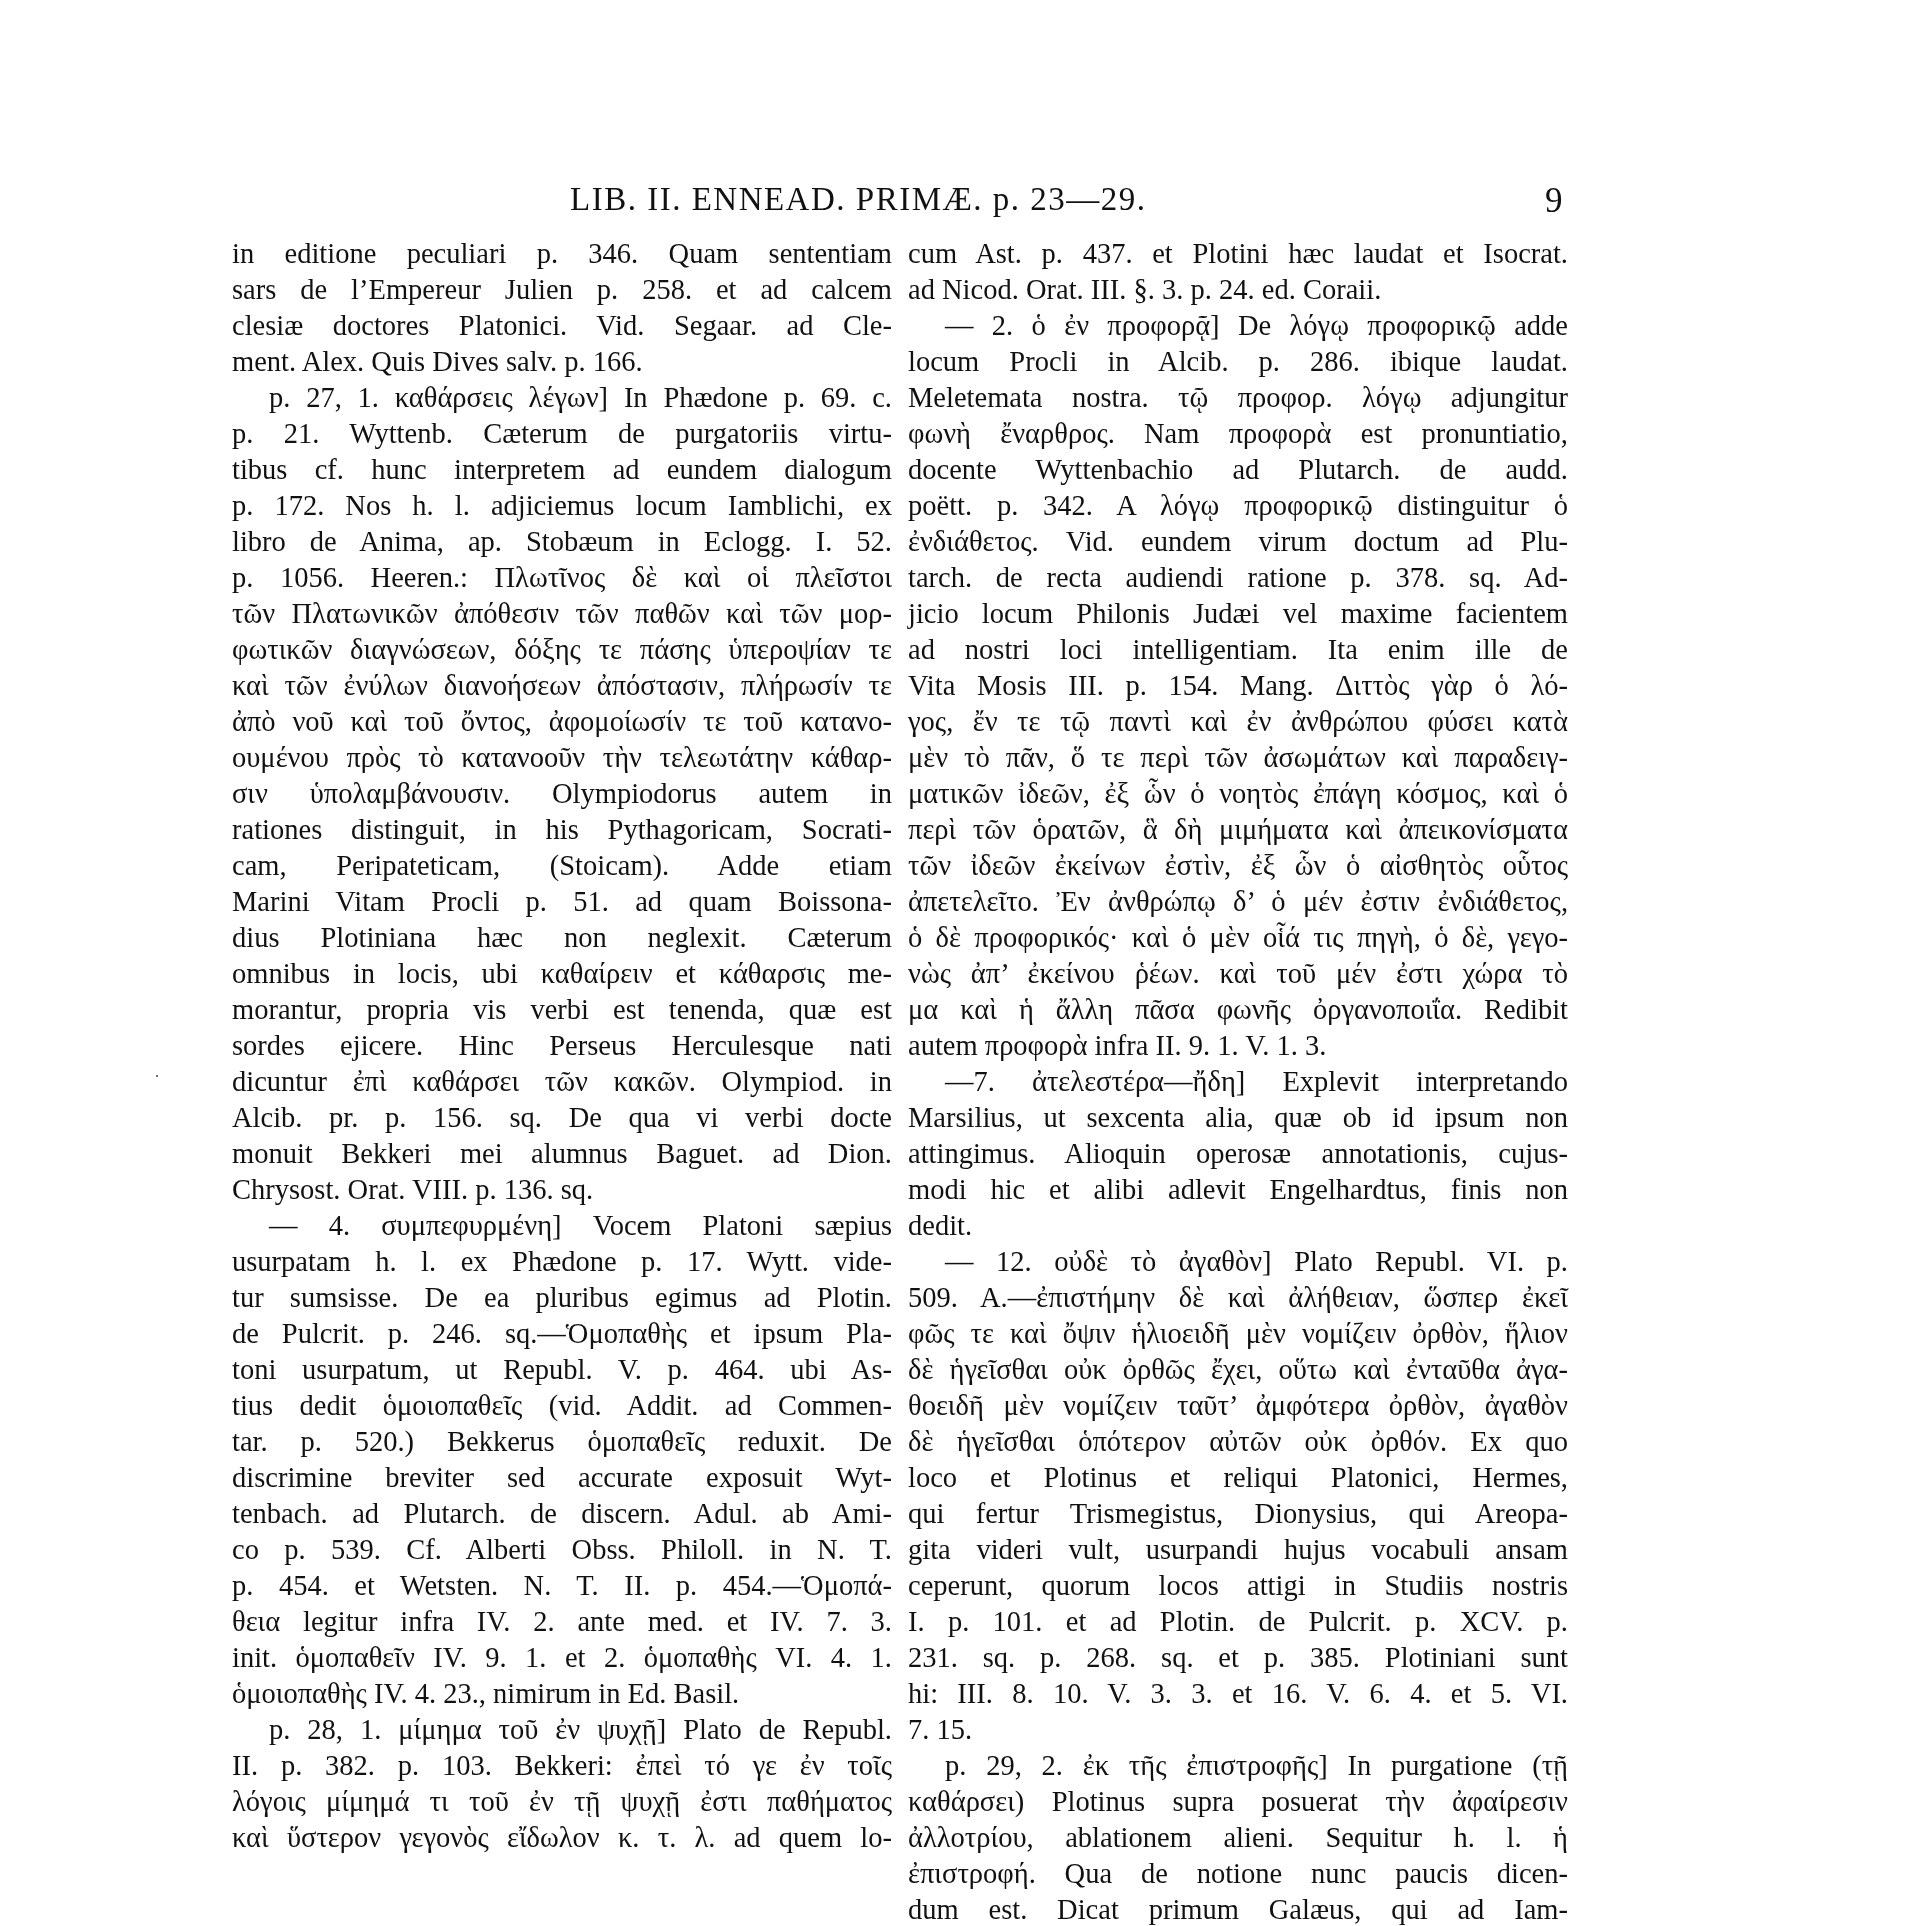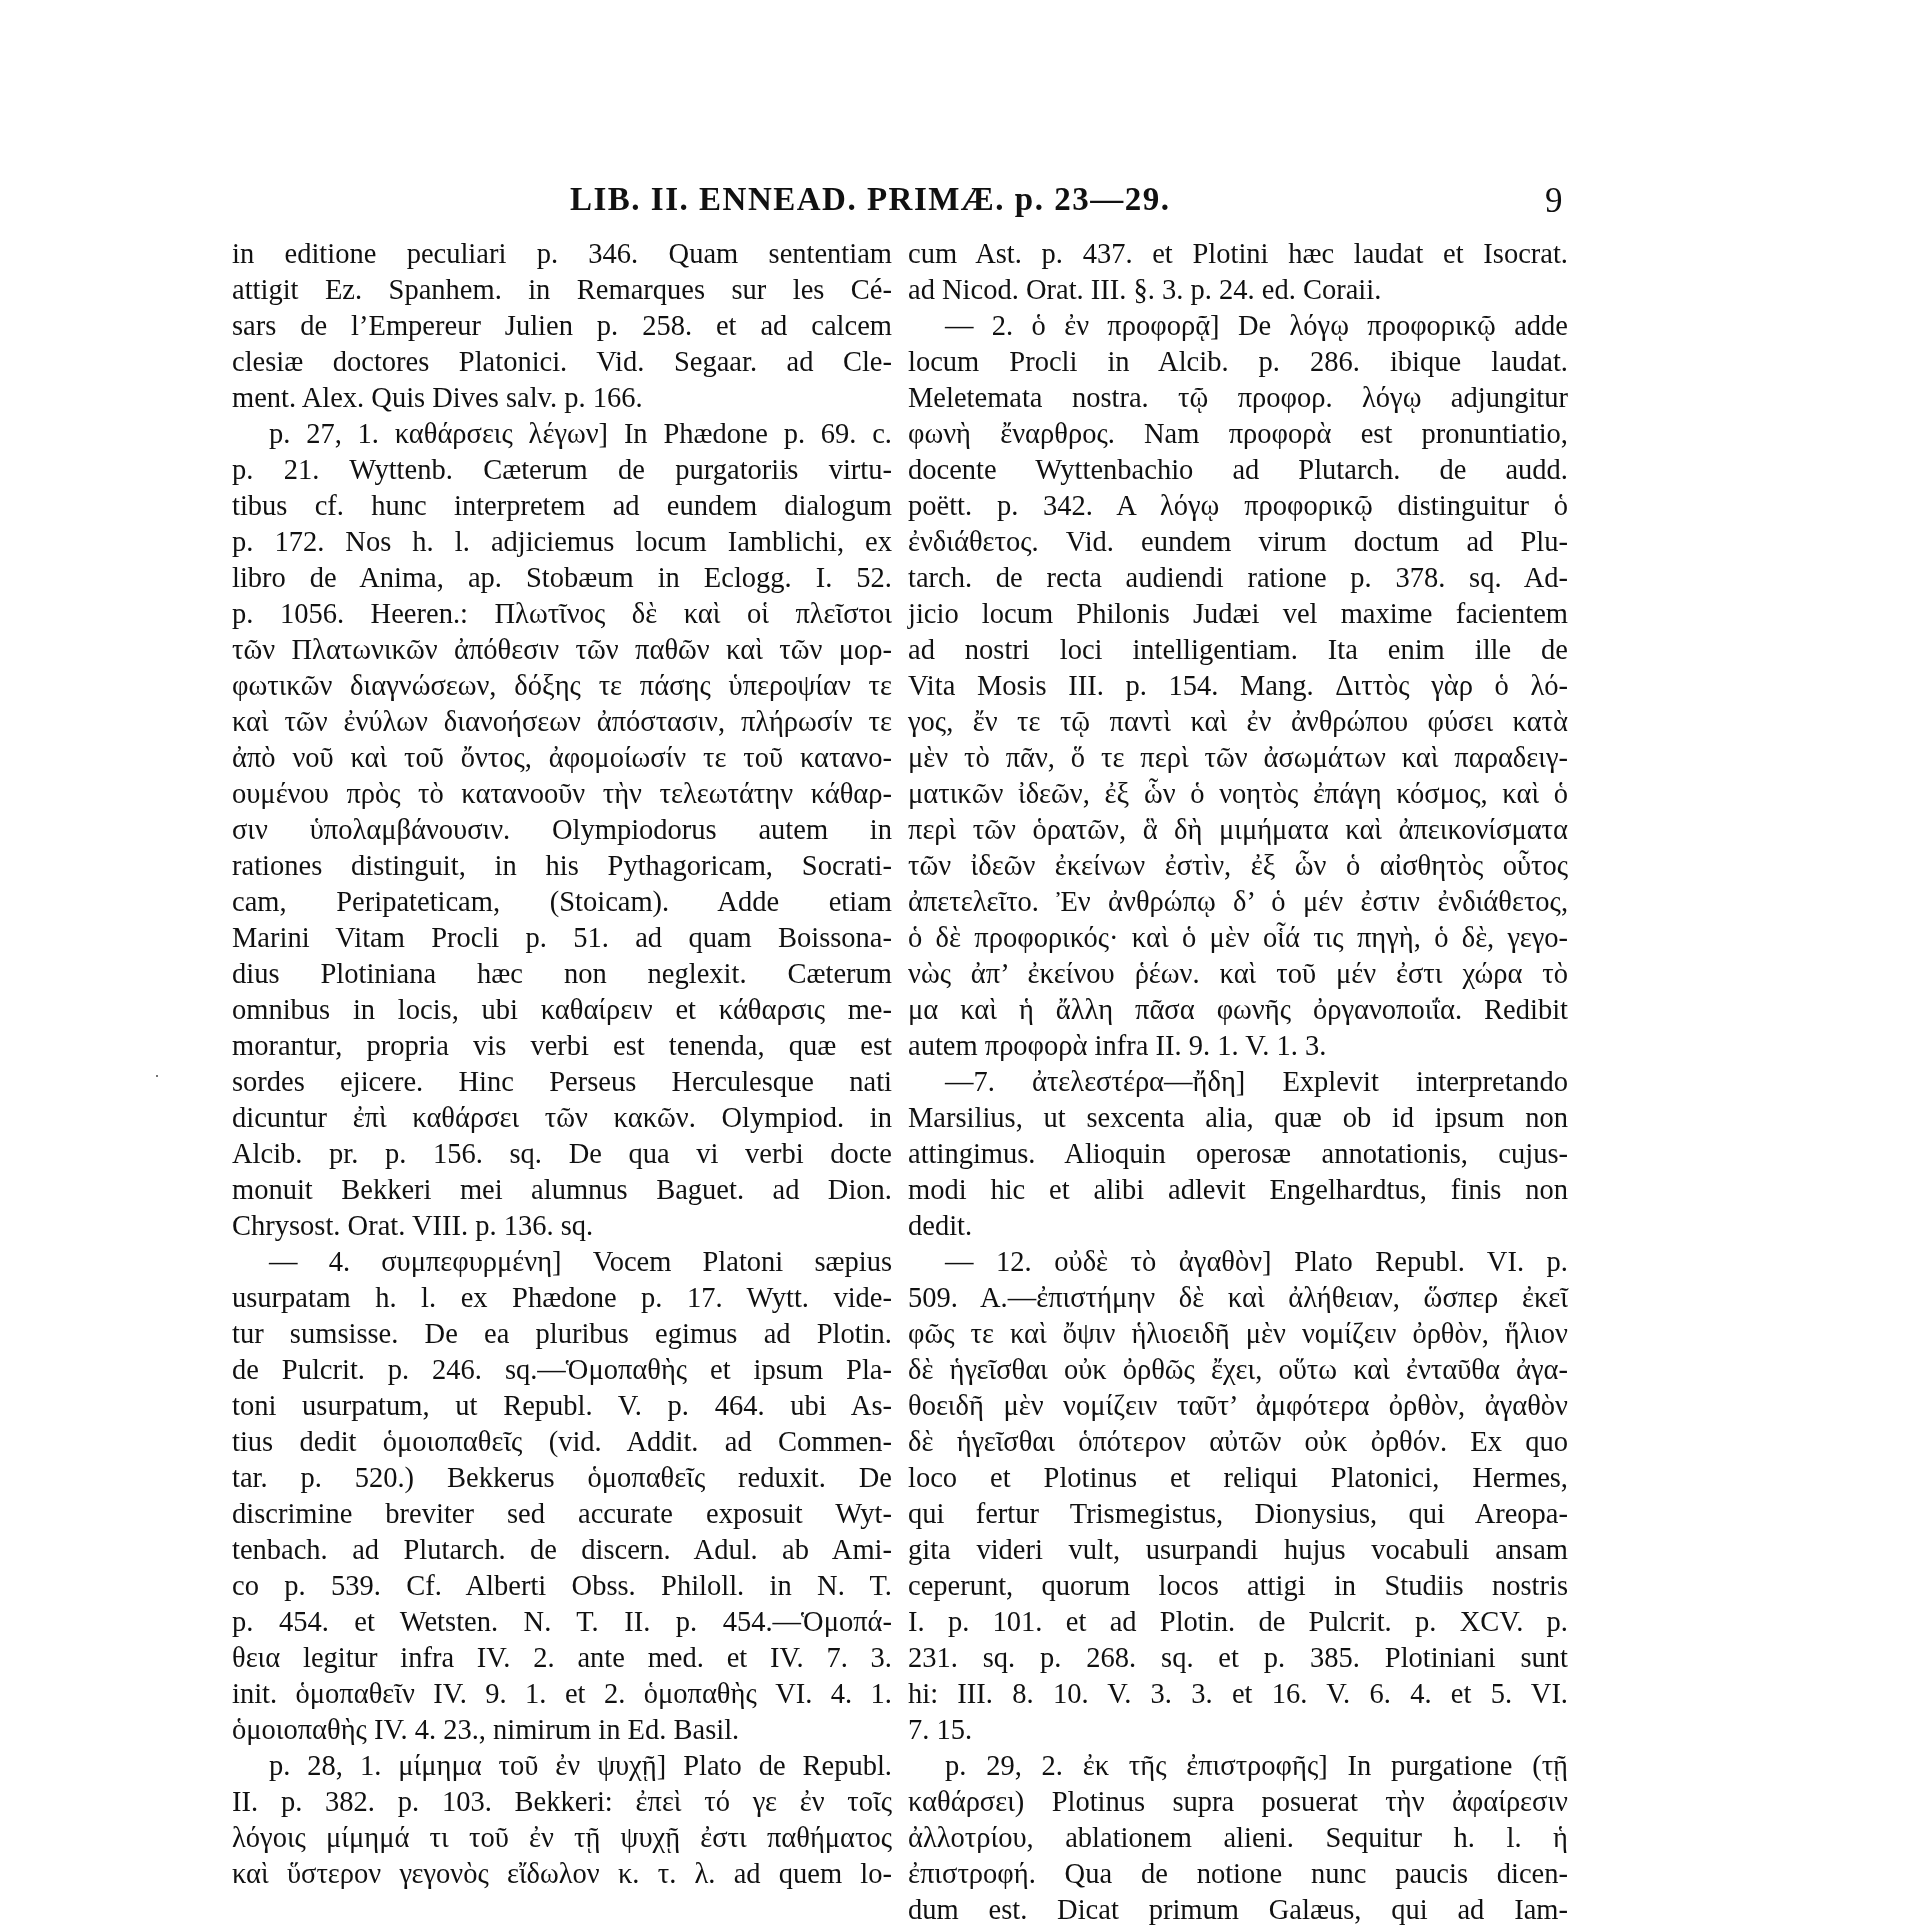--- a/index.html
+++ b/index.html
@@ -1,39 +1,38 @@
 <!DOCTYPE html>
 <html style="font-size:6.2px"><head>
 <meta charset="utf-8">
 <style>
   html, body { margin:0; padding:0; background:#ffffff; }
   body { width:1972px; height:2547px; position:relative; overflow:hidden; }
   .page { position:absolute; left:0; top:0; width:1972px; height:2547px; background:#ffffff; }
   .serif { font-family: "Liberation Serif", "DejaVu Serif", serif; color:#111111; }
-  .running-head { position:absolute; top:181px; left:570px; font-size:33px; letter-spacing:1.5px; font-weight:bold; white-space:nowrap; }
+  .running-head { position:absolute; top:181px; left:570px; font-size:33px; letter-spacing:1.5px; font-weight:normal; white-space:nowrap; }
   .page-number { position:absolute; top:181px; left:1545px; font-size:35px; }
   .column { position:absolute; top:236px; width:660px; }
   .col-left { left:232px; }
   .col-right { left:908px; }
   .line { height:36px; line-height:36px; font-size:28.5px; white-space:nowrap; text-align:justify; text-align-last:justify; overflow:visible; }
   .line.last { text-align-last:left; }
   .line.indent { padding-left:37px; }
   .speck { position:absolute; width:2.3px; height:2.3px; background:#444; border-radius:50%; }
 </style>
 </head>
 <body>
 
 <div class="page">
 
   <div class="running-head serif">LIB. II. ENNEAD. PRIMÆ. p. 23—29.</div>
   <div class="page-number serif">9</div>
 
   <div class="column col-left serif" id="col-left">
       <div class="line">in editione peculiari p. 346.  Quam sententiam</div>
-      <div class="line">attigit Ez. Spanhem. in Remarques sur les Cé-</div>
       <div class="line">sars de l’Empereur Julien p. 258. et ad calcem</div>
       <div class="line">clesiæ doctores Platonici.  Vid. Segaar. ad Cle-</div>
       <div class="line last">ment. Alex.  Quis Dives salv. p. 166.</div>
       <div class="line indent">p. 27, 1. καθάρσεις λέγων]  In Phædone p. 69. c.</div>
       <div class="line">p. 21. Wyttenb.  Cæterum de purgatoriis virtu-</div>
       <div class="line">tibus cf. hunc interpretem ad eundem dialogum</div>
       <div class="line">p. 172.  Nos h. l. adjiciemus locum Iamblichi, ex</div>
       <div class="line">libro de Anima, ap. Stobæum in Eclogg. I. 52.</div>
       <div class="line">p. 1056. Heeren.:  Πλωτῖνος δὲ καὶ οἱ πλεῖστοι</div>
       <div class="line">τῶν Πλατωνικῶν ἀπόθεσιν τῶν παθῶν καὶ τῶν μορ-</div>

